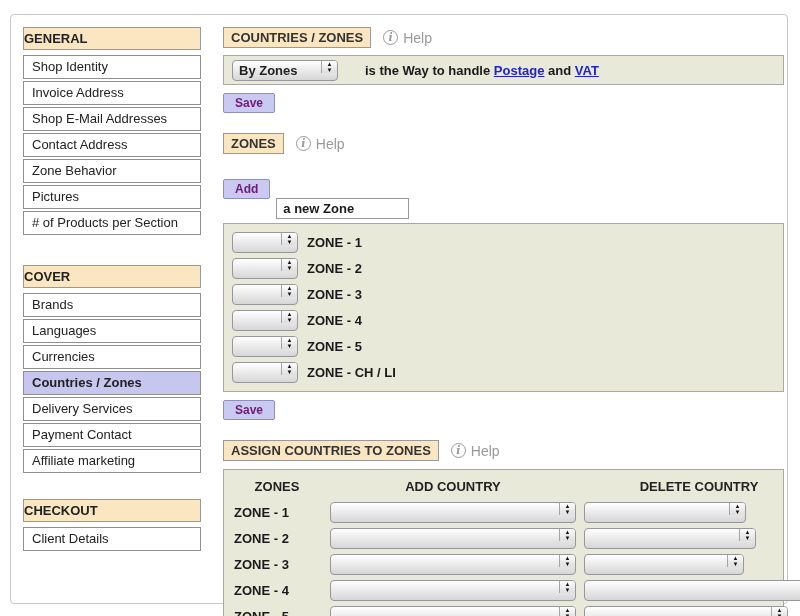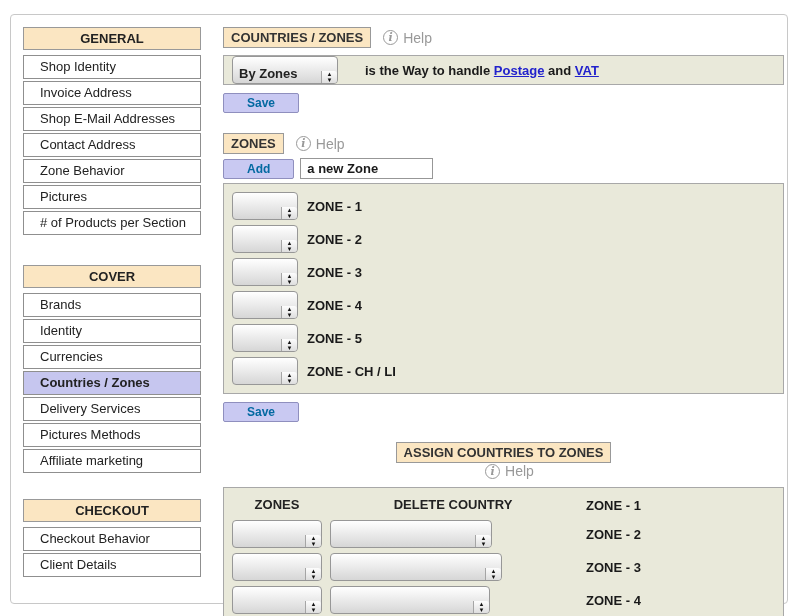--- a/index.html
+++ b/index.html
@@ -17,26 +17,26 @@
     margin:14px 10px 0 10px;width:778px;height:590px;
     border:1px solid #c8c8c8;border-radius:4px;background:#fff;
     padding:12px 3px 12px 12px;display:flex;align-items:flex-start;
   }
   
   .sidebar{width:178px;flex:0 0 178px;}
   .side-section{margin-bottom:26px;}
   .side-section.gap-lg{margin-bottom:30px;}
   .side-header{
     background:var(--header-bg);border:1px solid var(--border-gray);
-    text-align:center;font-weight:bold;font-size:13px;color:#222;
+    text-align:left;font-weight:bold;font-size:13px;color:#222;
     padding:3px 0;margin-bottom:5px;
   }
   .side-item{
     border:1px solid #8f8f8f;background:#fff;color:#222;
-    padding:3px 16px;margin-bottom:2px;font-size:13px;line-height:16px;
+    padding:3px 8px;margin-bottom:2px;font-size:13px;line-height:16px;
     cursor:pointer;white-space:nowrap;overflow:hidden;
   }
   .side-item.selected{background:var(--selected-item-bg);font-weight:bold;}
   
   .main{flex:1;margin-left:22px;min-width:0;}
   .sec-head{display:flex;align-items:center;margin-bottom:7px;}
   .title-box{
     display:inline-block;background:var(--header-bg);
     border:1px solid var(--border-gray);font-weight:bold;font-size:13px;color:#333;
     padding:2px 7px;white-space:nowrap;
@@ -49,49 +49,50 @@
     font-family:"DejaVu Serif",serif;font-size:11px;margin-right:5px;font-weight:bold;
   }
   .panel{
     background:var(--panel-bg);border:1px solid #a8a8a8;width:100%;
   }
   .panel.inline-row{display:flex;align-items:center;padding:4px 8px;height:30px;}
   .bold-text{font-weight:bold;color:#1a1a1a;margin-left:27px;white-space:nowrap;}
   a.lnk{color:var(--link);font-weight:bold;text-decoration:underline;cursor:pointer;}
   .btn{
     display:inline-block;background:var(--accent-button-bg);
-    border:1px solid #8f8fbe;border-radius:2px;color:#0369a1;font-weight:bold;
-    font-size:12px;padding:2px 23px;cursor:pointer;
+    border:1px solid #8f8fbe;border-radius:2px;color:#701a75;font-weight:bold;
+    font-size:12px;padding:2px 11px;cursor:pointer;
     font-family:"Liberation Sans","DejaVu Sans",sans-serif;
   }
   .btn-save{margin-top:8px;}
   .section{margin-top:20px;}
   
   .mac{
-    display:inline-flex;align-items:flex-end;height:28px;
+    display:inline-flex;align-items:flex-start;height:21px;
     border:1px solid #979797;border-radius:4px;
     background:linear-gradient(#ffffff,#d6d6d6);cursor:pointer;flex:0 0 auto;
   }
   .mac-val{
     flex:1;padding:0 6px;font-weight:bold;font-size:13px;line-height:19px;
     color:#222;overflow:hidden;white-space:nowrap;min-width:0;
   }
   .mac-step{
     width:16px;border-left:1px solid #a5a5a5;display:flex;flex-direction:column;
     align-items:center;justify-content:center;color:#111;
     background:linear-gradient(#fdfdfd,#dedede);border-radius:0 3px 3px 0;
   }
   .mac-step::before{content:"▲";font-size:6px;line-height:6px;}
   .mac-step::after{content:"▼";font-size:6px;line-height:6px;}
   
   .add-row{display:flex;align-items:center;margin-bottom:4px;}
   .add-input{
     width:133px;height:21px;border:1px solid #979797;background:#fff;
     font-weight:bold;font-size:13px;color:#1a1a1a;padding:1px 6px;margin-left:6px;
     font-family:"Liberation Sans","DejaVu Sans",sans-serif;
+    margin-top:40px;
   }
   
   .zones-panel{padding:8px;}
   .zone-row{display:flex;align-items:center;margin-bottom:5px;}
   .zone-row:last-child{margin-bottom:0;}
   .zone-row .mac{width:66px;}
   .zone-label{font-weight:bold;margin-left:9px;white-space:nowrap;}
   
   .assign-panel{padding:7px 8px 8px 8px;overflow:visible;}
   .assign-grid{
@@ -118,31 +119,30 @@
       <div class="side-item">Shop E-Mail Addresses</div>
       <div class="side-item">Contact Address</div>
       <div class="side-item">Zone Behavior</div>
       <div class="side-item">Pictures</div>
       <div class="side-item"># of Products per Section</div>
     </div>
 
     <div class="side-section">
       <div class="side-header">COVER</div>
       <div class="side-item">Brands</div>
-      <div class="side-item">Identity</div>
+      <div class="side-item">Languages</div>
       <div class="side-item">Currencies</div>
       <div class="side-item selected">Countries / Zones</div>
       <div class="side-item">Delivery Services</div>
-      <div class="side-item">Pictures Methods</div>
+      <div class="side-item">Payment Contact</div>
       <div class="side-item">Affiliate marketing</div>
     </div>
 
     <div class="side-section">
       <div class="side-header">CHECKOUT</div>
-      <div class="side-item">Checkout Behavior</div>
       <div class="side-item">Client Details</div>
 
     </div>
   </div>
 
   <div class="main">
 
     
     <div class="sec-head">
       <span class="title-box">COUNTRIES / ZONES</span>
@@ -220,30 +220,31 @@
               <span class="mac-step"></span>
             </span>
           <span class="zone-label">ZONE - CH / LI</span>
         </div>
       </div>
       <button class="btn btn-save">Save</button>
     </div>
 
     
     <div class="section">
-      <div class="sec-head" style="margin-bottom:8px;flex-direction:column;">
+      <div class="sec-head" style="margin-bottom:8px;">
         <span class="title-box">ASSIGN COUNTRIES TO ZONES</span>
         <span class="help">
           <span class="help-i">i</span>
           <span>Help</span>
         </span>
       </div>
       <div class="panel assign-panel">
         <div class="assign-grid">
           <div class="col-head">ZONES</div>
+          <div class="col-head">ADD COUNTRY</div>
           <div class="col-head">DELETE COUNTRY</div>
 
           <div class="assign-zone">ZONE - 1</div>
           <span class="mac full">
               <span class="mac-val"></span>
               <span class="mac-step"></span>
             </span>
           <span class="mac dw0">
               <span class="mac-val"></span>
               <span class="mac-step"></span>

